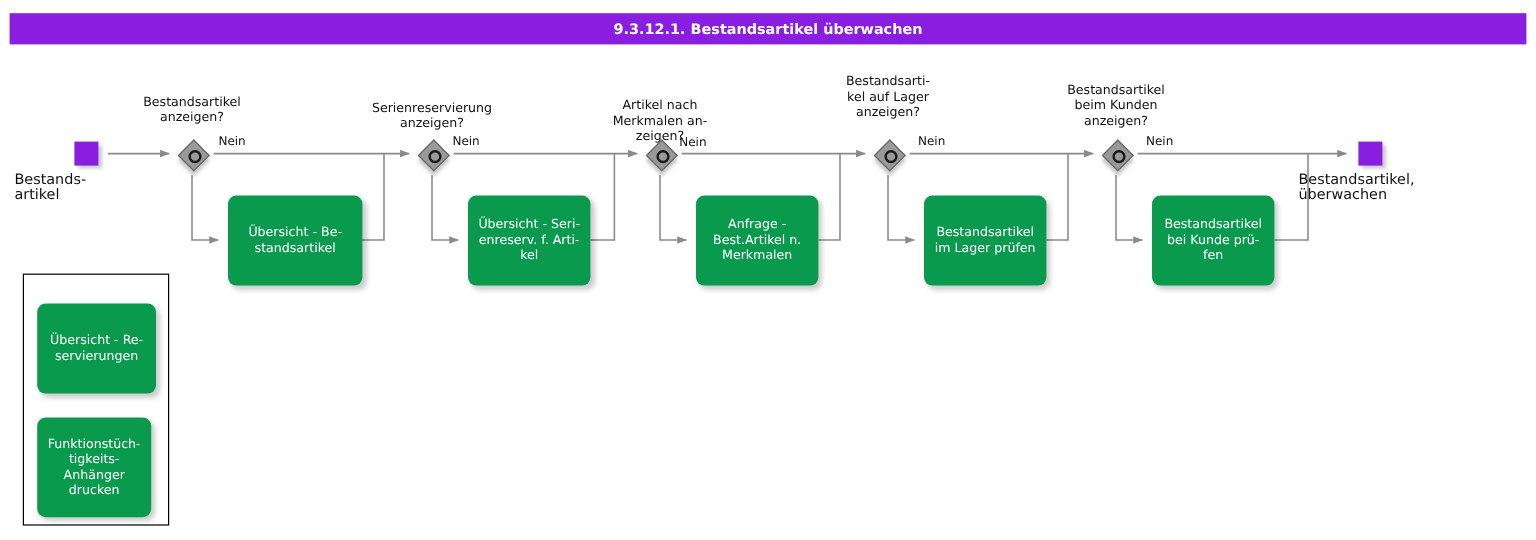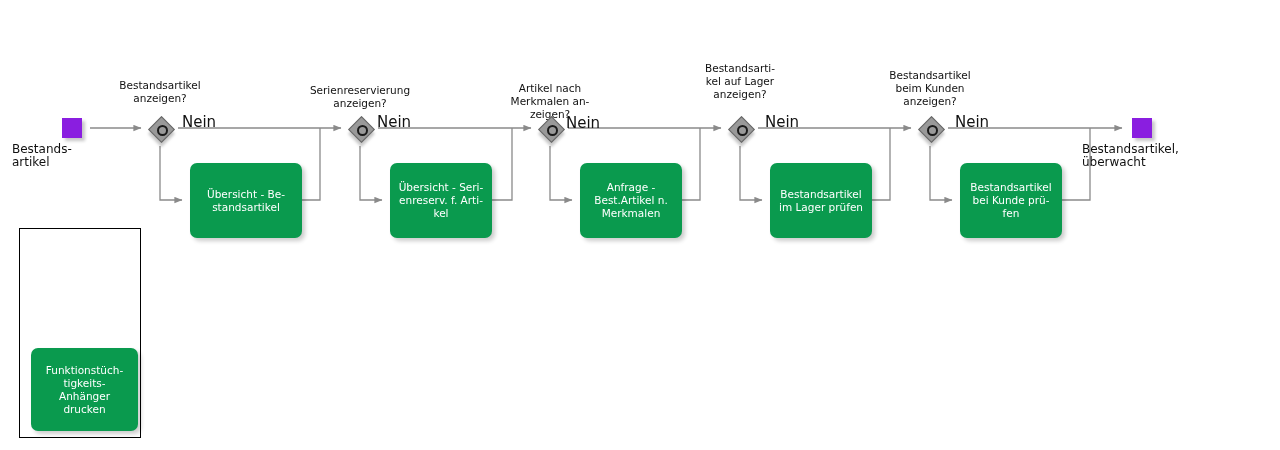--- a/index.html
+++ b/index.html
@@ -96,21 +96,21 @@
     position: absolute;
     font-size: 10.5px;
     color: #111111;
     text-align: center;
     line-height: 13px;
     white-space: pre-line;
     font-family: "DejaVu Sans", sans-serif;
   }
   .flow-label {
     position: absolute;
-    font-size: 15px;
+    font-size: 10px;
     color: #111111;
     font-family: "DejaVu Sans", sans-serif;
     white-space: nowrap;
   }
   
   .task {
     position: absolute;
     background: #0A9A4E;
     border-radius: 7px;
     box-shadow: 3px 3px 4px rgba(0,0,0,0.20);
@@ -143,20 +143,23 @@
     line-height: 15px;
     white-space: pre-line;
     font-family: "DejaVu Sans", sans-serif;
   }
 </style>
 </head>
 <body>
 
 <div id="canvas">
 
+  <div class="titlebar">
+    <span class="title-text">9.3.12.1. Bestandsartikel überwachen</span>
+  </div>
 
   <svg id="wires" viewBox="0 0 1280 450">
     <defs>
       <marker id="arrow" markerWidth="9" markerHeight="9" refX="7.6" refY="3.2" orient="auto" markerUnits="userSpaceOnUse">
         <path d="M0,0 L8,3.2 L0,6.4 z" fill="#8a8a8a"></path>
       </marker>
     </defs>
     <g stroke="#8a8a8a" stroke-width="1.3" fill="none">
 
       <path d="M90,128 L141,128" marker-end="url(#arrow)"></path>
@@ -188,21 +191,21 @@
       <path d="M1062,200 L1090,200 L1090,128"></path>
     </g>
   </svg>
 
   <div class="event-node" style="left:62px; top:118px;"></div>
   <div class="event-label" style="left:12px; top:143px; width:120px;">Bestands-
 artikel</div>
 
   <div class="event-node" style="left:1132px; top:118px;"></div>
   <div class="event-label" style="left:1082px; top:143px; width:120px;">Bestandsartikel,
-überwacht</div>
+überwachen</div>
 
   <div class="gw-label" style="left:58px; top:79px; width:204px;">Bestandsartikel
 anzeigen?</div>
   <div class="gateway" style="left:149px; top:117px;">
     <div class="diamond"></div>
     <div class="ring"></div>
   </div>
   <div class="flow-label" style="left:182px; top:113px;">Nein</div>
 
   <div class="gw-label" style="left:258px; top:84px; width:204px;">Serienreservierung
@@ -263,21 +266,25 @@
   </div>
 
   <div class="task" style="left:960px; top:163px; width:102px; height:75px;">
     <span>Bestandsartikel
 bei Kunde prü-
 fen</span>
   </div>
 
   <div class="group-box" style="left:19px; top:228px; width:122px; height:210px;"></div>
 
-
-  <div class="task" style="left:31px; top:348px; width:107px; height:83px;">
+  <div class="task" style="left:31px; top:253px; width:99px; height:75px;">
+    <span>Übersicht - Re-
+servierungen</span>
+  </div>
+
+  <div class="task" style="left:31px; top:348px; width:95px; height:83px;">
     <span>Funktionstüch-
 tigkeits-
 Anhänger
 drucken</span>
   </div>
 
 </div>
 
 </body></html>

